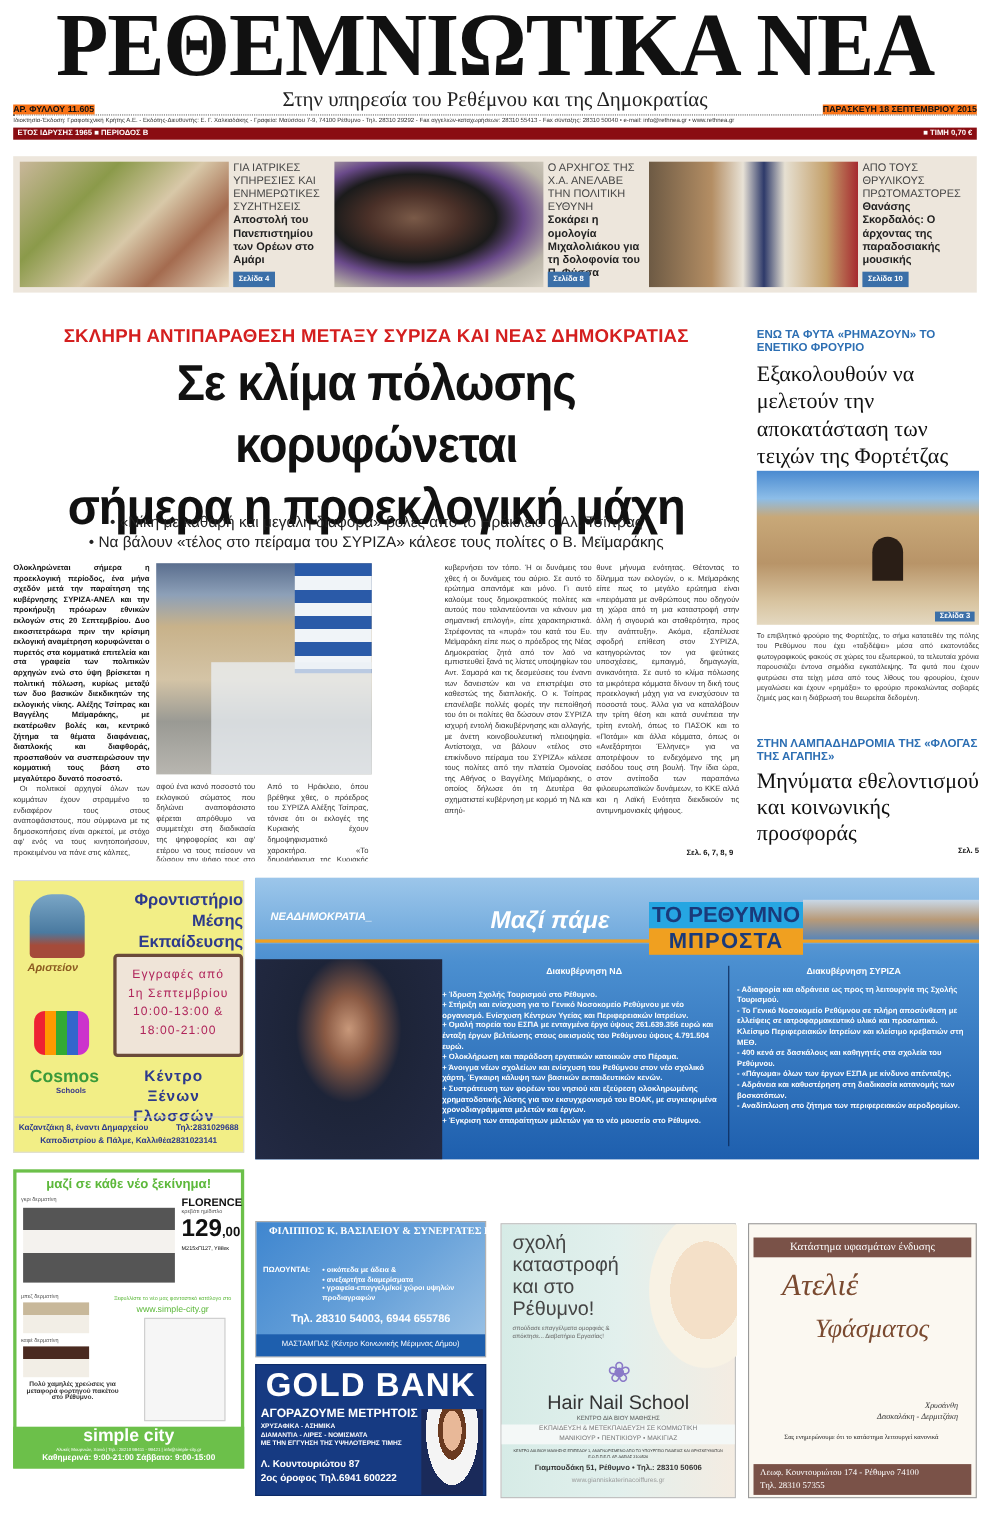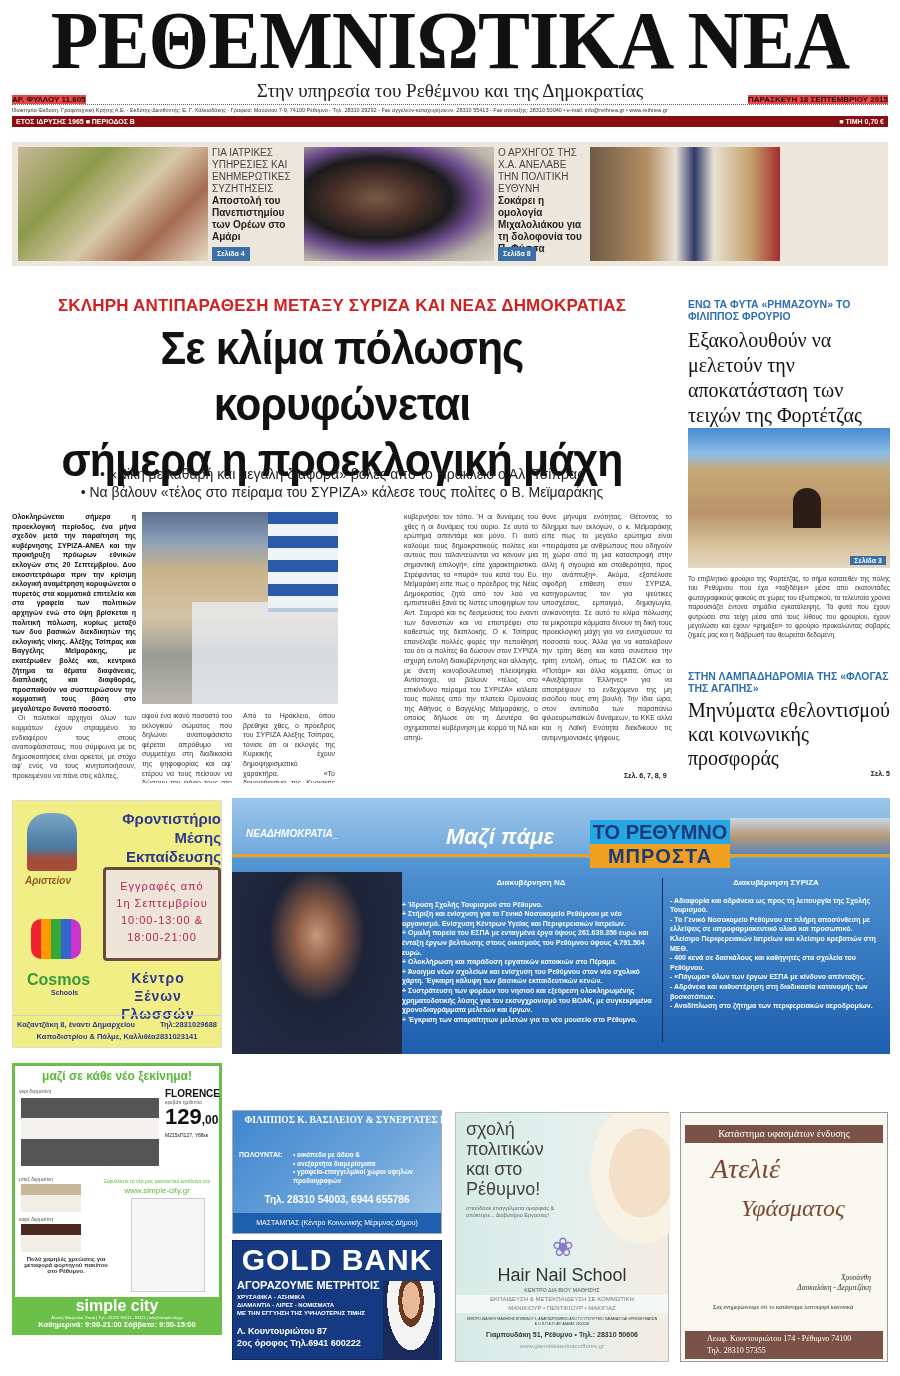--- a/index.html
+++ b/index.html
@@ -1,21 +1,21 @@
 <!DOCTYPE html>
 <html><head>
 <meta charset="utf-8">
 <style>
 *{box-sizing:border-box;margin:0;padding:0}
 body{width:900px;height:1376px;background:#fff;font-family:"Liberation Sans",sans-serif;color:#111;overflow:hidden;position:relative}
 .masthead{position:absolute;left:0;top:0;width:900px;height:96px;text-align:center}
 .mast-title{font-family:"Liberation Serif",serif;font-weight:bold;font-size:78px;letter-spacing:-1px;line-height:78px;transform:scaleY(1.05);margin-top:2px}
 .mast-sub{font-family:"Liberation Serif",serif;font-size:19px;margin-top:0px;color:#222}
 .infoline{position:absolute;left:12px;top:95px;width:876px;height:10px;font-size:8px;font-weight:bold;display:flex;justify-content:space-between;align-items:flex-end;border-bottom:1px dotted #666}
-.infoline span{background:#ef4444}
+.infoline span{background:#f97316}
 .publine{position:absolute;left:12px;top:107px;width:876px;font-size:5.5px;color:#333;white-space:nowrap;overflow:hidden}
 .redbar{position:absolute;left:12px;top:116px;width:876px;height:11px;background:#8a0d12;color:#fff;font-size:7px;font-weight:bold;display:flex;justify-content:space-between;align-items:center;padding:0 4px}
 .teasers{position:absolute;left:12px;top:142px;width:876px;height:124px;background:#ede6dc;display:flex;align-items:center;padding:0 6px}
 .teaser{display:flex;height:114px;margin-right:6px}
 .t-img{width:190px;height:114px;position:relative;overflow:hidden}
 .t-text{width:90px;padding-left:4px;position:relative;font-size:10px;line-height:12px}
 .t-kicker{color:#444;text-transform:uppercase}
 .t-head{font-weight:bold;color:#222}
 .t-page{position:absolute;left:4px;bottom:0;background:#3b6fa8;color:#fff;font-size:7px;font-weight:bold;padding:1px 5px}
 .img1{background:linear-gradient(135deg,#c9b79a 0%,#8b9a4a 30%,#d8c8a8 55%,#a46b4f 75%,#e8dcc4 100%)}
@@ -74,20 +74,25 @@
   <div class="teaser">
     <div class="t-img img2"></div>
     <div class="t-text">
       <div class="t-kicker">Ο ΑΡΧΗΓΟΣ ΤΗΣ Χ.Α. ΑΝΕΛΑΒΕ ΤΗΝ ΠΟΛΙΤΙΚΗ ΕΥΘΥΝΗ</div>
       <div class="t-head">Σοκάρει η ομολογία Μιχαλολιάκου για τη δολοφονία του Π. Φύσσα</div>
       <div class="t-page">Σελίδα 8</div>
     </div>
   </div>
   <div class="teaser">
     <div class="t-img img3"></div>
+    <div class="t-text" style="width:100px">
+      <div class="t-kicker">ΑΠΟ ΤΟΥΣ ΘΡΥΛΙΚΟΥΣ ΠΡΩΤΟΜΑΣΤΟΡΕΣ</div>
+      <div class="t-head">Θανάσης Σκορδαλός: Ο άρχοντας της παραδοσιακής μουσικής</div>
+      <div class="t-page">Σελίδα 10</div>
+    </div>
   </div>
 </div>
 
 <div class="main-kicker">ΣΚΛΗΡΗ ΑΝΤΙΠΑΡΑΘΕΣΗ ΜΕΤΑΞΥ ΣΥΡΙΖΑ ΚΑΙ ΝΕΑΣ ΔΗΜΟΚΡΑΤΙΑΣ</div>
 <div class="main-head">
   <div>Σε κλίμα πόλωσης κορυφώνεται</div>
   <div>σήμερα η προεκλογική μάχη</div>
 </div>
 <div class="bullets">
   <div>• «Νίκη με καθαρή και μεγάλη διαφορά» βολές από το Ηράκλειο ο Αλ. Τσίπρας</div>
@@ -103,21 +108,21 @@
   <div class="parl-box"></div>
 </div>
 <div class="col-text" style="left:142px;top:711px;width:90px;height:72px;overflow:hidden">αφού ένα ικανό ποσοστό του εκλογικού σώματος που δηλώνει αναποφάσιστο φέρεται απρόθυμο να συμμετέχει στη διαδικασία της ψηφοφορίας και αφ' ετέρου να τους πείσουν να δώσουν την ψήφο τους στο δικό του κόμμα καθένας.</div>
 <div class="col-text" style="left:243px;top:711px;width:92px;height:72px;overflow:hidden">Από το Ηράκλειο, όπου βρέθηκε χθες, ο πρόεδρος του ΣΥΡΙΖΑ Αλέξης Τσίπρας, τόνισε ότι οι εκλογές της Κυριακής έχουν δημοψηφισματικό χαρακτήρα. «Το δημοψήφισμα της Κυριακής έχει μόνο ένα ερώτημα ποιος θα</div>
 <div class="col-text" style="left:342px;top:512px;width:130px;height:272px;overflow:hidden;padding-left:62px;width:196px"></div>
 <div class="col-text" style="left:404px;top:512px;width:134px;height:270px;overflow:hidden">κυβερνήσει τον τόπο. Ή οι δυνάμεις του χθες ή οι δυνάμεις του αύριο. Σε αυτό το ερώτημα απαντάμε και μόνο. Γι αυτό καλούμε τους δημοκρατικούς πολίτες και αυτούς που ταλαντεύονται να κάνουν μια σημαντική επιλογή», είπε χαρακτηριστικά. Στρέφοντας τα «πυρά» του κατά του Ευ. Μεϊμαράκη είπε πως ο πρόεδρος της Νέας Δημοκρατίας ζητά από τον λαό να εμπιστευθεί ξανά τις λίστες υποψηφίων του Αντ. Σαμαρά και τις δεσμεύσεις του έναντι των δανειστών και να επιστρέψει στο καθεστώς της διαπλοκής. Ο κ. Τσίπρας επανέλαβε πολλές φορές την πεποίθησή του ότι οι πολίτες θα δώσουν στον ΣΥΡΙΖΑ ισχυρή εντολή διακυβέρνησης και αλλαγής, με άνετη κοινοβουλευτική πλειοψηφία. Αντίστοιχα, να βάλουν «τέλος στο επικίνδυνο πείραμα του ΣΥΡΙΖΑ» κάλεσε τους πολίτες από την πλατεία Ομονοίας της Αθήνας ο Βαγγέλης Μεϊμαράκης, ο οποίος δήλωσε ότι τη Δευτέρα θα σχηματιστεί κυβέρνηση με κορμό τη ΝΔ και απηύ-</div>
 <div class="col-text" style="left:542px;top:512px;width:130px;height:262px;overflow:hidden">θυνε μήνυμα ενότητας. Θέτοντας το δίλημμα των εκλογών, ο κ. Μεϊμαράκης είπε πως το μεγάλο ερώτημα είναι «πειράματα με ανθρώπους που οδηγούν τη χώρα από τη μια καταστροφή στην άλλη ή σιγουριά και σταθερότητα, προς την ανάπτυξη». Ακόμα, εξαπέλυσε σφοδρή επίθεση στον ΣΥΡΙΖΑ, κατηγορώντας τον για ψεύτικες υποσχέσεις, εμπαιγμό, δημαγωγία, ανικανότητα. Σε αυτό το κλίμα πόλωσης τα μικρότερα κόμματα δίνουν τη δική τους προεκλογική μάχη για να ενισχύσουν τα ποσοστά τους. Άλλα για να καταλάβουν την τρίτη θέση και κατά συνέπεια την τρίτη εντολή, όπως το ΠΑΣΟΚ και το «Ποτάμι» και άλλα κόμματα, όπως οι «Ανεξάρτητοι Έλληνες» για να αποτρέψουν το ενδεχόμενο της μη εισόδου τους στη βουλή. Την ίδια ώρα, στον αντίποδα των παραπάνω φιλοευρωπαϊκών δυνάμεων, το ΚΚΕ αλλά και η Λαϊκή Ενότητα διεκδικούν τις αντιμνημονιακές ψήφους.</div>
 <div class="ref" style="left:624px;top:772px">Σελ. 6, 7, 8, 9</div>
 
 <div class="side" style="top:298px">
-  <div class="side-kicker">ΕΝΩ ΤΑ ΦΥΤΑ «ΡΗΜΑΖΟΥΝ» ΤΟ ΦΙΛΙΠΠΟΣ ΦΡΟΥΡΙΟ</div>
+  <div class="side-kicker">ΕΝΩ ΤΑ ΦΥΤΑ «ΡΗΜΑΖΟΥΝ» ΤΟ ΕΝΕΤΙΚΟ ΦΡΟΥΡΙΟ</div>
   <div class="side-head" style="margin-top:6px">Εξακολουθούν να μελετούν την αποκατάσταση των τειχών της Φορτέτζας</div>
 </div>
 <div class="fort-img">
   <div class="fort-arch"></div>
   <div class="fort-tag">Σελίδα 3</div>
 </div>
 <div class="col-text side" style="top:574px;font-size:6.5px;line-height:9.4px">Το επιβλητικό φρούριο της Φορτέτζας, το σήμα κατατεθέν της πόλης του Ρεθύμνου που έχει «ταξιδέψει» μέσα από εκατοντάδες φωτογραφικούς φακούς σε χώρες του εξωτερικού, τα τελευταία χρόνια παρουσιάζει έντονα σημάδια εγκατάλειψης. Τα φυτά που έχουν φυτρώσει στα τείχη μέσα από τους λίθους του φρουρίου, έχουν μεγαλώσει και έχουν «ρημάξει» το φρούριο προκαλώντας σοβαρές ζημιές μας και η διάβρωσή του θεωρείται δεδομένη.</div>
 <div class="side" style="top:670px">
   <div class="side-kicker">ΣΤΗΝ ΛΑΜΠΑΔΗΔΡΟΜΙΑ ΤΗΣ «ΦΛΟΓΑΣ ΤΗΣ ΑΓΑΠΗΣ»</div>
   <div class="side-head" style="margin-top:4px;font-size:20px;line-height:24px">Μηνύματα εθελοντισμού και κοινωνικής προσφοράς</div>
@@ -234,21 +239,21 @@
   <div class="abs" style="left:4px;top:84px;color:#fff;font-weight:bold;font-size:9px;line-height:12px">
     <div>Λ. Κουντουριώτου 87</div>
     <div>2ος όροφος  Τηλ.6941 600222</div>
   </div>
 </div>
 
 <div class="ad-hair">
   <div class="abs" style="left:120px;top:0;width:94px;height:150px;background:radial-gradient(ellipse at 70% 40%,#f4e0c8 0 35%,#f8f2e4 35% 55%,transparent 56%)"></div>
   <div class="abs" style="left:10px;top:6px;color:#444;font-size:18px;line-height:20px">
     <div>σχολή</div>
-    <div>πολιτικών</div>
+    <div>καταστροφή</div>
     <div>και στο</div>
     <div>Ρέθυμνο!</div>
   </div>
   <div class="abs" style="left:10px;top:92px;width:90px;color:#666;font-size:5.5px;line-height:7px">σπούδασε επαγγέλματα ομορφιάς &amp; απόκτησε... Διαβατήριο Εργασίας!</div>
   <div class="abs" style="left:90px;top:120px;width:34px;height:28px;color:#8a7ac8;font-size:26px;line-height:28px;text-align:center">❀</div>
   <div class="abs" style="left:0;top:152px;width:212px;text-align:center;color:#333;font-size:18px">Hair Nail School</div>
   <div class="abs" style="left:0;top:174px;width:212px;text-align:center;color:#555;font-size:5.5px">ΚΕΝΤΡΟ ΔΙΑ ΒΙΟΥ ΜΑΘΗΣΗΣ</div>
   <div class="abs" style="left:0;top:182px;width:212px;background:#f4f8f7;text-align:center;color:#777;font-size:6px;line-height:9px">
     <div>ΕΚΠΑΙΔΕΥΣΗ &amp; ΜΕΤΕΚΠΑΙΔΕΥΣΗ ΣΕ ΚΟΜΜΩΤΙΚΗ</div>
     <div>ΜΑΝΙΚΙΟΥΡ • ΠΕΝΤΙΚΙΟΥΡ • ΜΑΚΙΓΙΑΖ</div>
@@ -260,17 +265,17 @@
 
 <div class="ad-atel">
   <div class="abs" style="left:4px;top:12px;width:198px;height:18px;background:#7a5248;color:#fff;font-family:'Liberation Serif',serif;font-size:10px;text-align:center;line-height:18px">Κατάστημα υφασμάτων ένδυσης</div>
   <div class="abs" style="left:30px;top:40px;color:#7a4a30;font-family:'Liberation Serif',serif;font-style:italic;font-size:28px">Ατελιέ</div>
   <div class="abs" style="left:60px;top:82px;color:#7a4a30;font-family:'Liberation Serif',serif;font-style:italic;font-size:24px">Υφάσματος</div>
   <div class="abs" style="left:40px;top:160px;width:150px;text-align:right;color:#333;font-family:'Liberation Serif',serif;font-style:italic;font-size:7.5px;line-height:10px">
     <div>Χρυσάνθη</div>
     <div>Δασκαλάκη - Δερμιτζάκη</div>
   </div>
   <div class="abs" style="left:32px;top:190px;width:160px;color:#222;font-family:'Liberation Serif',serif;font-size:6px;line-height:8px">Σας ενημερώνουμε ότι το κατάστημα λειτουργεί κανονικά</div>
-  <div class="abs" style="left:4px;top:218px;width:198px;height:28px;background:#7a5248;color:#fff;font-family:'Liberation Serif',serif;font-size:8px;line-height:12px;padding:2px 22px">
+  <div class="abs" style="left:4px;top:218px;width:198px;height:28px;background:#7a5248;color:#fff;font-family:'Liberation Serif',serif;font-size:8px;line-height:12px;padding:2px 6px">
     <div>Λεωφ. Κουντουριώτου 174 - Ρέθυμνο 74100</div>
     <div>Τηλ. 28310 57355</div>
   </div>
 </div>
 
 </body></html>

